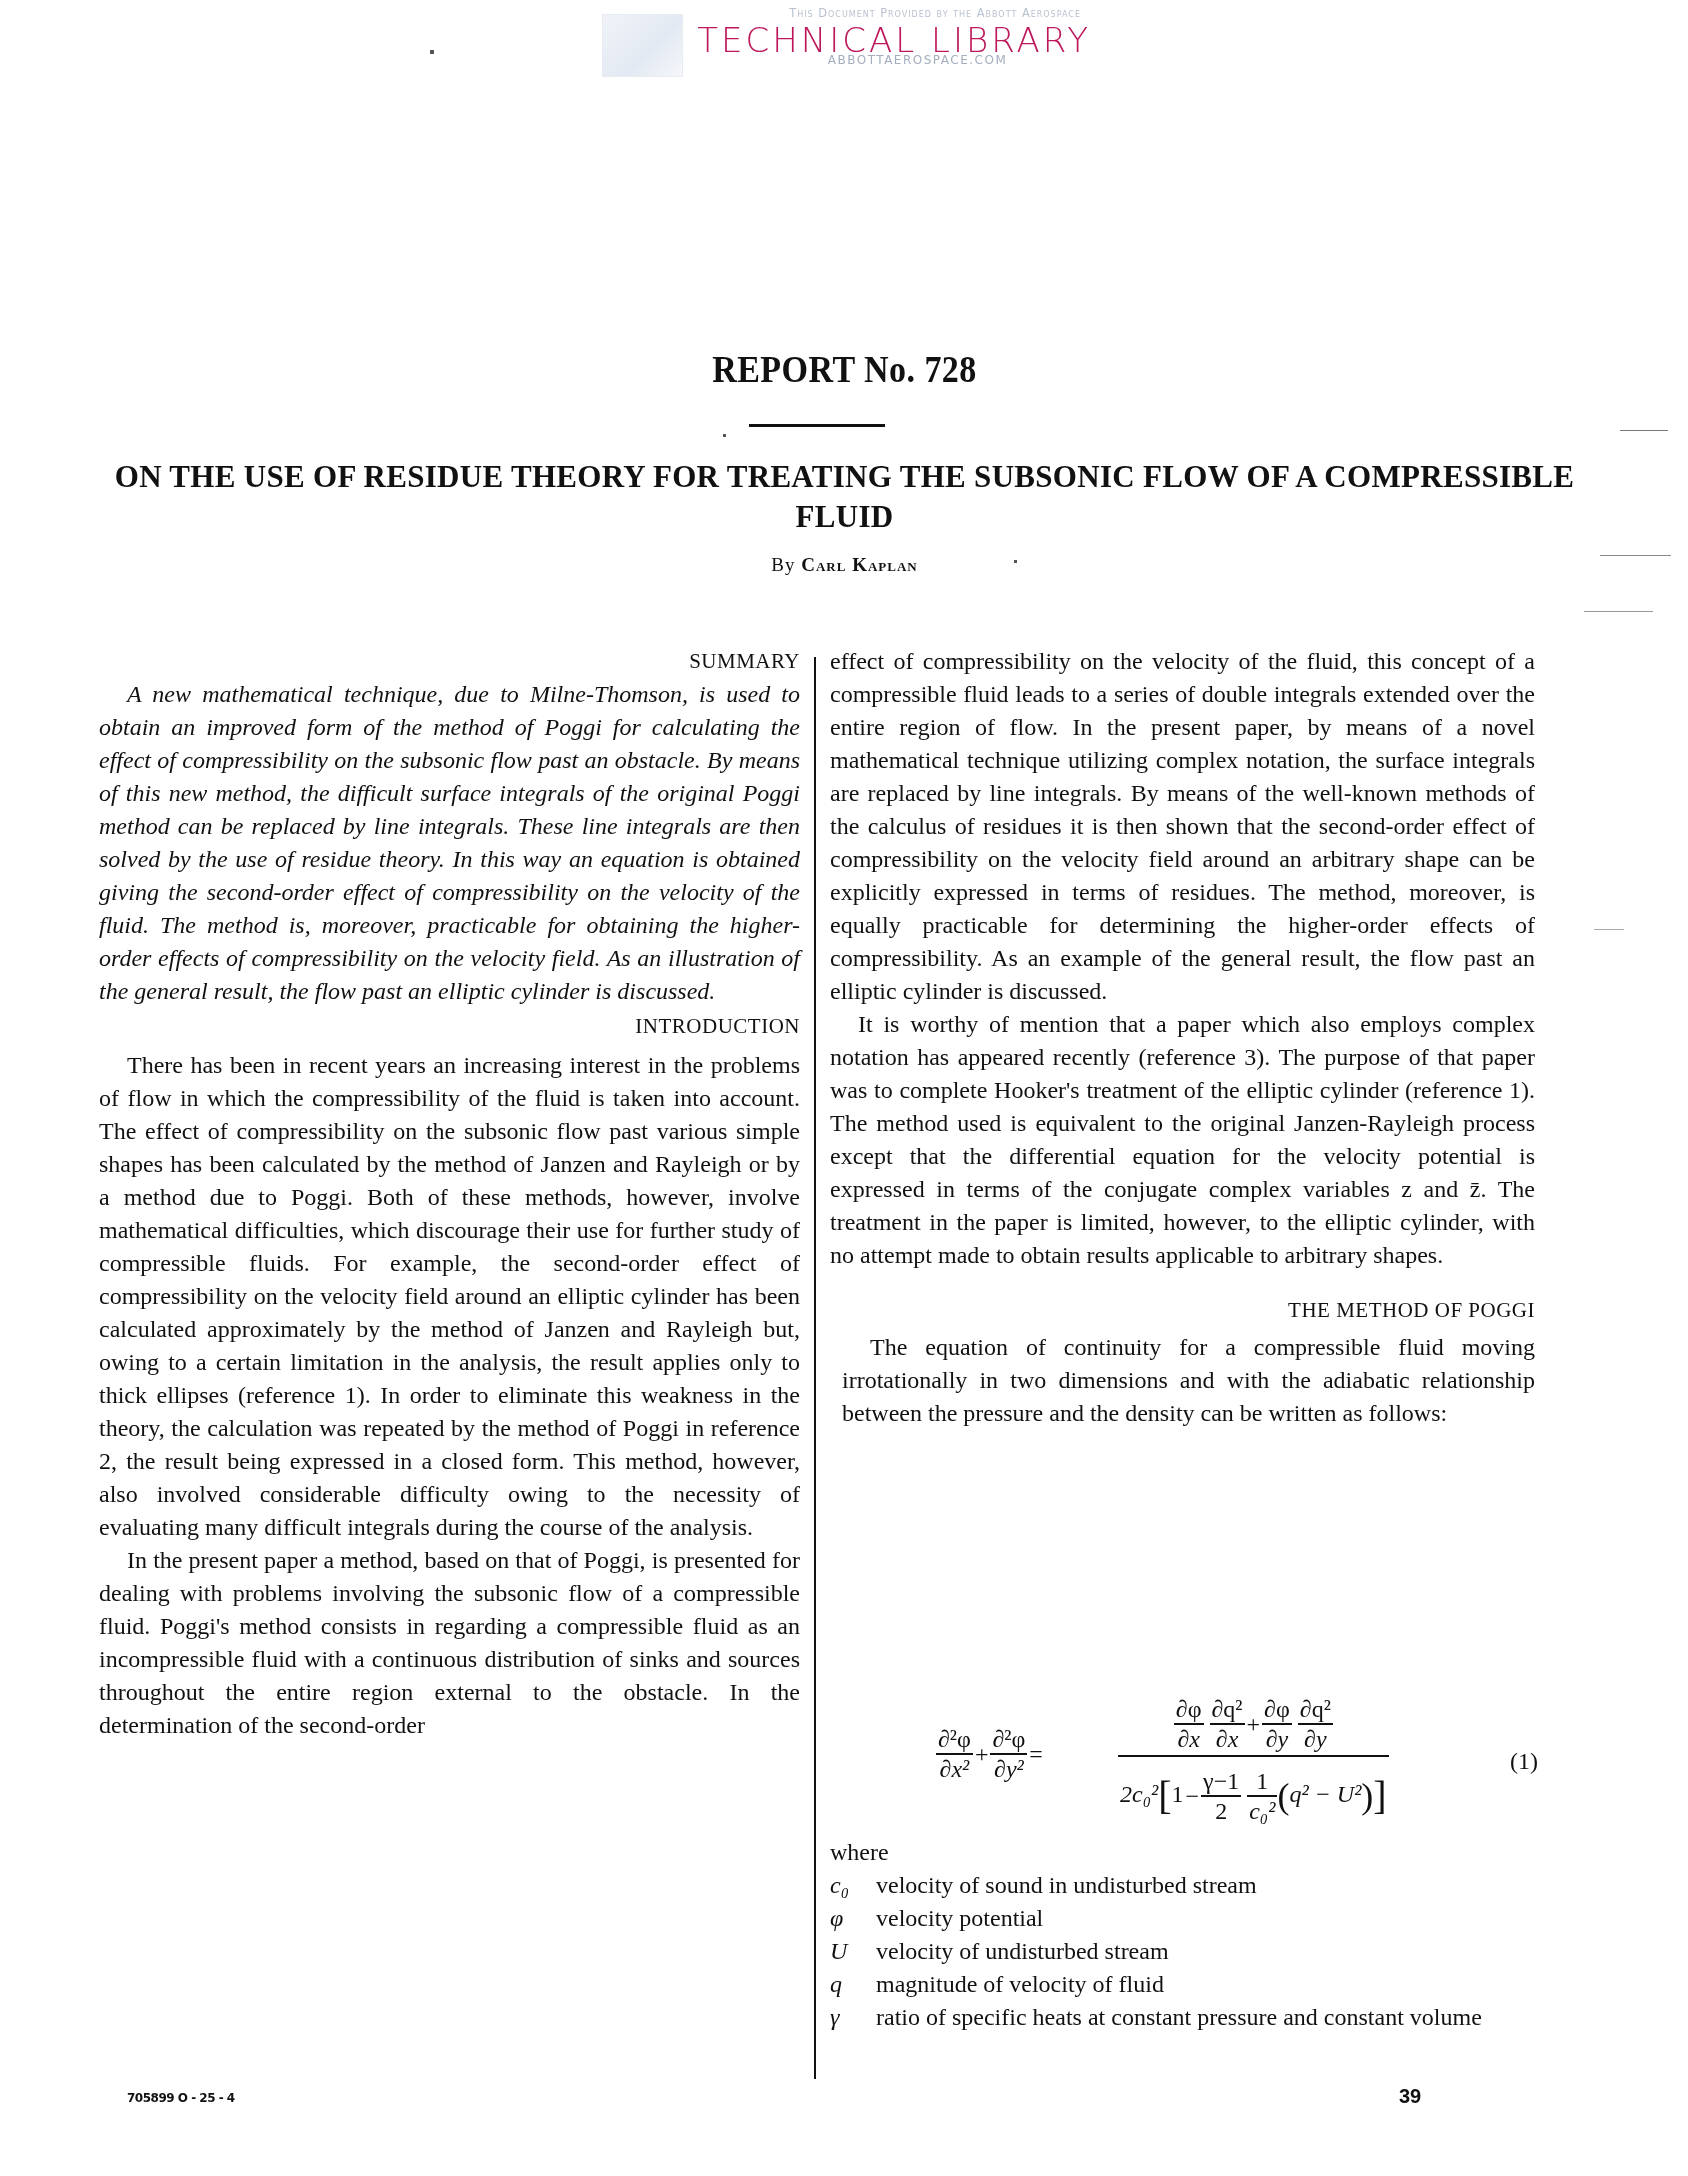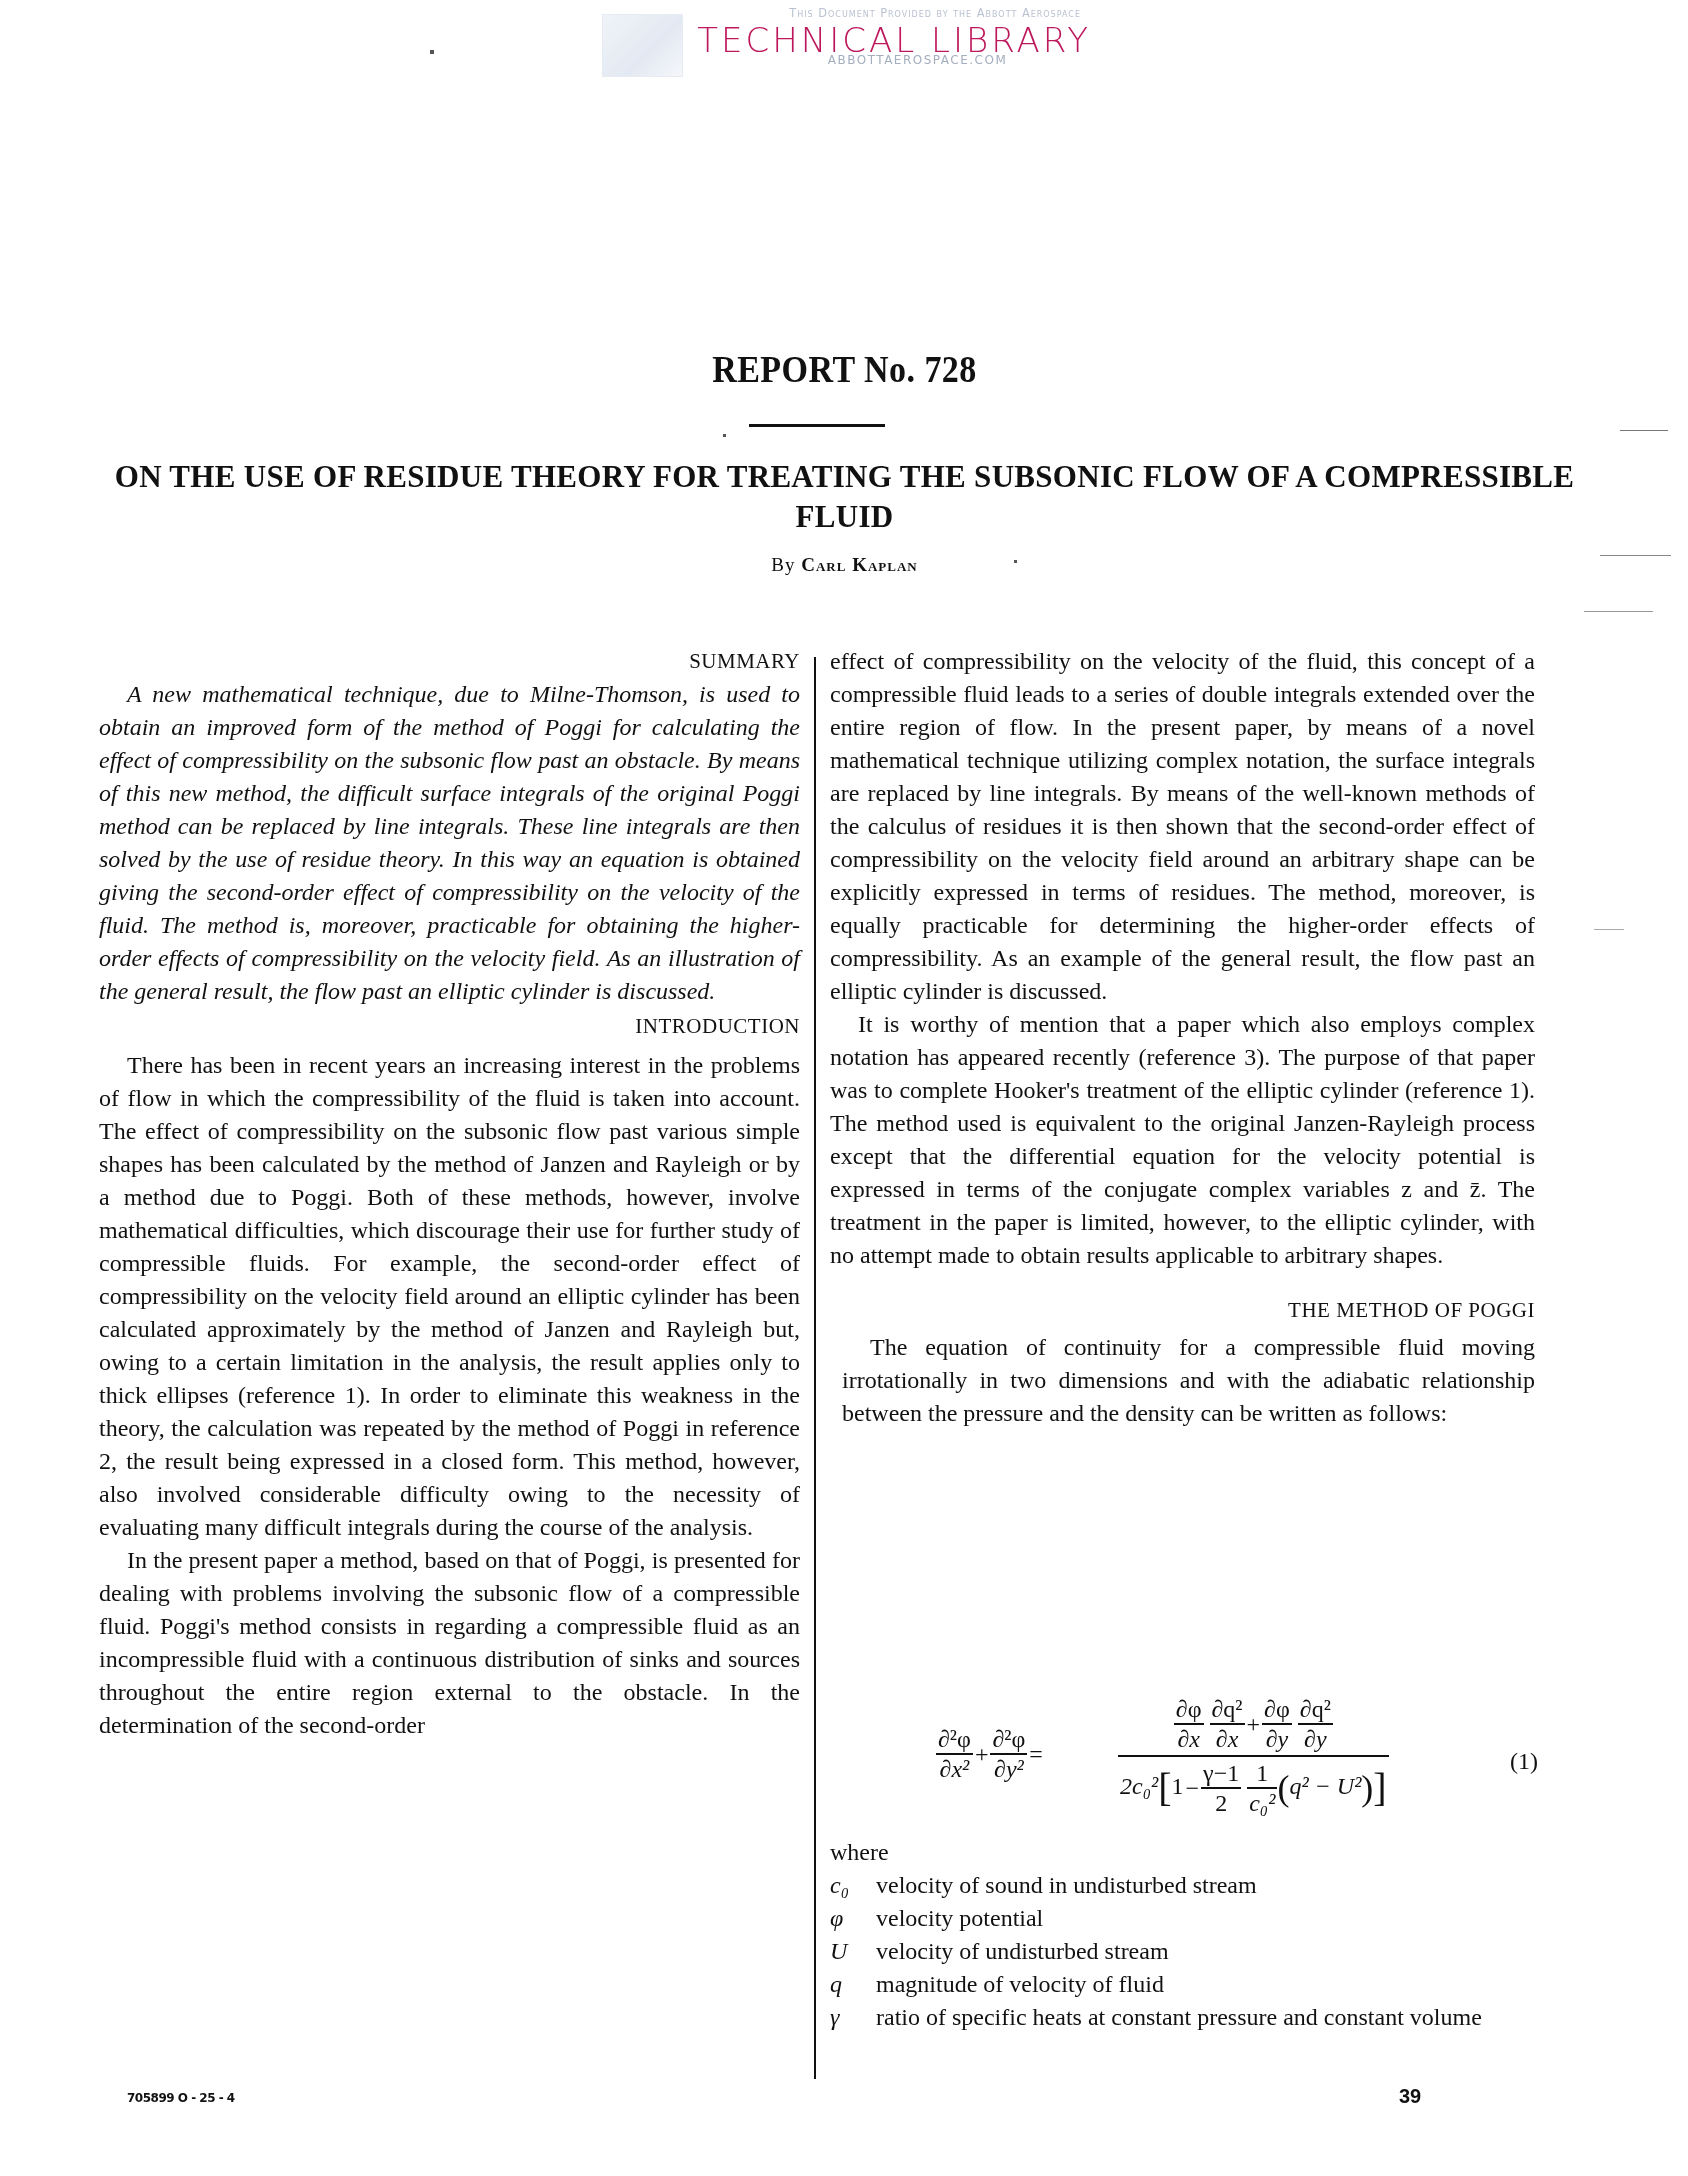--- a/index.html
+++ b/index.html
@@ -158,21 +158,21 @@
       <span class="num">∂²φ</span>
       <span class="den it">∂y²</span>
     </span><span class="op">=</span>
   </div>
   <div class="eq-rhs frac">
     <span class="num" style="padding: 0 20px 2px 20px;">
       <span class="frac"><span class="num">∂φ</span><span class="den it">∂x</span></span>
       <span class="frac"><span class="num">∂q²</span><span class="den it">∂x</span></span><span class="op">+</span><span class="frac"><span class="num">∂φ</span><span class="den it">∂y</span></span>
       <span class="frac"><span class="num">∂q²</span><span class="den it">∂y</span></span>
     </span>
-    <span class="den" style="padding-top:2px;">
+    <span class="den" style="padding-top:10px;">
       <span class="it">2c₀²</span><span class="big-bracket">[</span><span>1</span><span class="op">−</span><span class="frac"><span class="num">γ−1</span><span class="den">2</span></span>
       <span class="frac"><span class="num">1</span><span class="den it">c₀²</span></span><span class="big-paren">(</span><span class="it">q² − U²</span><span class="big-paren">)</span><span class="big-bracket">]</span>
     </span>
   </div>
   <div class="eq-number">(1)</div>
 </div>
 
 <div class="where">
   <p>where</p>
   <p><span class="sym">c₀</span><span>velocity of sound in undisturbed stream</span></p>

